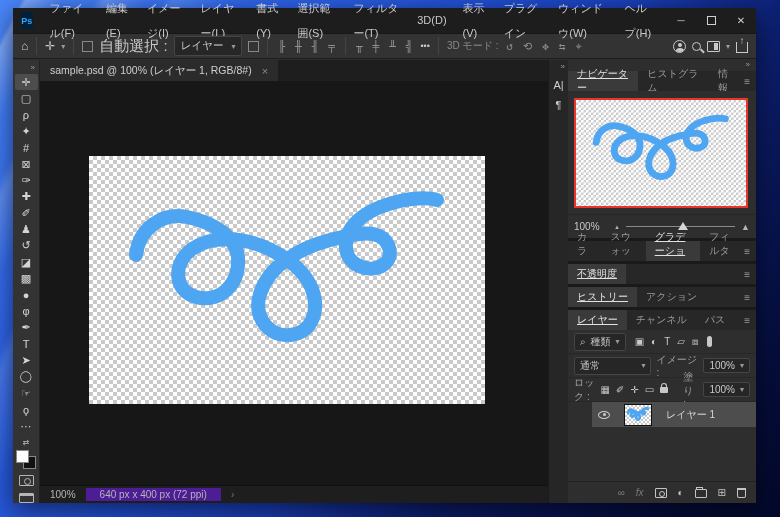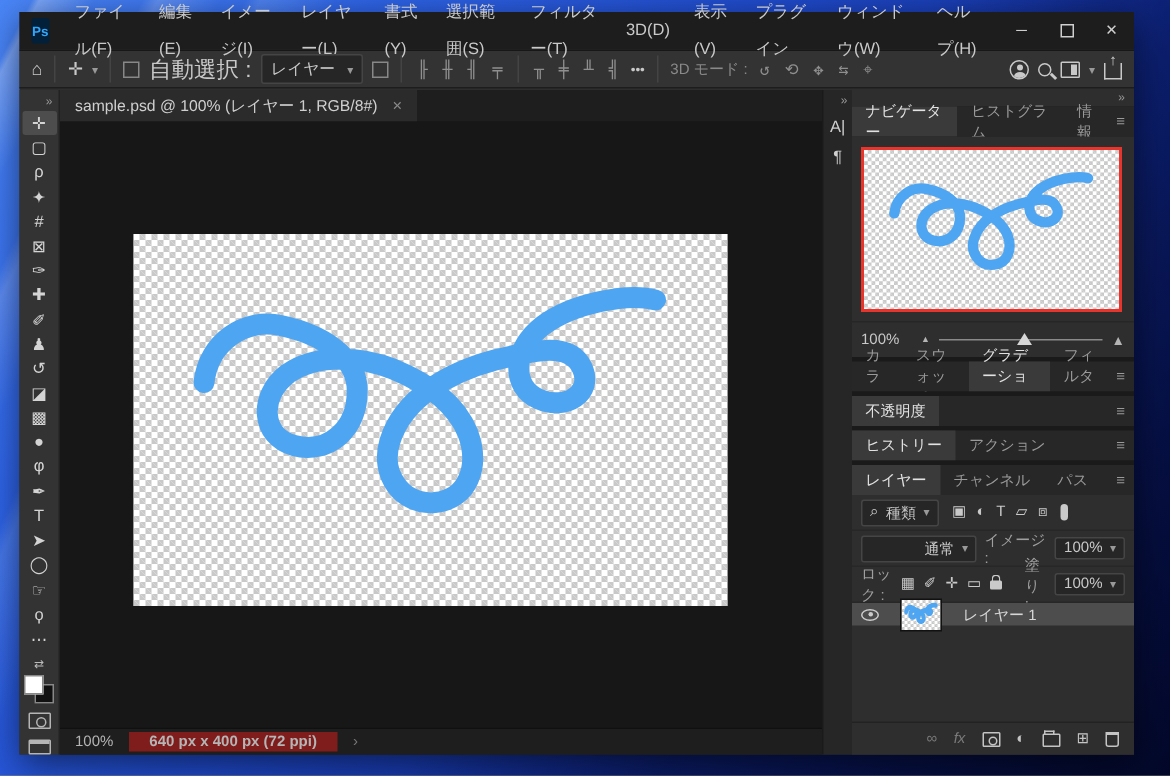--- a/index.html
+++ b/index.html
@@ -80,34 +80,34 @@
   .tab-close { color:#8a8a8a; font-size:11px; }
   .pasteboard { flex:1; position:relative; background:#171717; }
   .canvas { position:absolute; left:49px; top:75px; width:396px; height:248px; }
   .checker { background-color:#fff;
     background-image:
       linear-gradient(45deg,#c9c9c9 25%,transparent 25%,transparent 75%,#c9c9c9 75%),
       linear-gradient(45deg,#c9c9c9 25%,transparent 25%,transparent 75%,#c9c9c9 75%);
     background-size:8px 8px; background-position:0 0,4px 4px; }
   .statusbar { height:18px; background:#1e1e1e; border-top:1px solid #101010; display:flex; align-items:center;
     font-size:10px; color:#b5b5b5; gap:10px; padding-left:10px; }
-  .dims-field { background:#7f1d1d; padding:1px 14px;font-weight:bold; }
+  .dims-field { background:#4c1d95; padding:1px 14px; }
 
   
   .collapsed-dock { width:20px; background:#262626; border-left:1px solid #1a1a1a; display:flex; flex-direction:column; align-items:center; padding-top:2px; gap:8px; }
   .cd-expand { font-size:8px; color:#999; align-self:flex-end; margin-right:3px; }
   .cd-ico { font-size:11px; color:#cfcfcf; }
 
   
   .panels { width:188px; background:#1c1c1c; display:flex; flex-direction:column; }
   .panel-expand-row { height:11px; display:flex; justify-content:flex-end; padding-right:6px; background:#2e2e2e; }
   .panel-expand-row span { font-size:8px; color:#999; }
   .ptabs { height:20px; background:#272727; display:flex; align-items:stretch; font-size:10px; color:#9a9a9a; }
   .ptab { padding:0 9px; display:flex; align-items:center; }
-  .ptab.active { background:#3a3a3a; color:#e2e2e2; }
+  .ptab.active { background:#3a3a3a; color:#e2e2e2;text-decoration:underline; }
   .pmenu { margin-left:auto; margin-right:6px; align-self:center; color:#9a9a9a; font-size:10px; }
   .pgap { height:3px; background:#1a1a1a; }
 
   .nav-body { background:#2e2e2e; padding:7px 6px 6px 6px; }
   .nav-preview { width:174px; height:110px; border:2px solid #e8342a; }
   .nav-zoomrow { height:24px; background:#2e2e2e; display:flex; align-items:center; padding:0 6px; gap:6px; border-top:1px solid #262626; }
   .nav-zoom-val { font-size:10px; color:#c9c9c9; width:34px; }
   .mountain-s { font-size:6px; color:#b5b5b5; }
   .mountain-l { font-size:9px; color:#b5b5b5; }
   .slider-track { flex:1; height:1px; background:#8a8a8a; position:relative; }
@@ -120,21 +120,21 @@
   .field { background:#262626; border:1px solid #454545; border-radius:2px; display:inline-flex; align-items:center;
     gap:5px; padding:1px 5px; color:#c9c9c9; }
   .filter-icos { display:flex; gap:7px; margin-left:4px; color:#c9c9c9; font-size:10px; align-items:center; }
   .pill { width:5px; height:11px; background:#c9c9c9; border-radius:3px; margin-left:2px; }
   .lbl { color:#9f9f9f; }
   .lock-icos { display:flex; gap:6px; align-items:center; color:#c9c9c9; font-size:10px; }
   .css-lock { width:8px; height:6px; background:#c9c9c9; border-radius:1px; position:relative; display:inline-block; }
   .css-lock::before { content:""; position:absolute; top:-4px; left:1px; width:4px; height:4px;
     border:1px solid #c9c9c9; border-bottom:none; border-radius:3px 3px 0 0; }
   .layerlist { flex:1; }
-  .layer-row { height:15px; display:flex; align-items:center; gap:15px; padding:0 6px; }
+  .layer-row { height:25px; display:flex; align-items:center; gap:15px; padding:0 6px;margin-left:24px; }
   .layer-row.selected { background:#4d4d4d; }
   .eye { width:12px; height:8px; border:1px solid #ccc; border-radius:50%; position:relative; }
   .eye::after { content:""; position:absolute; top:1.5px; left:3.5px; width:3px; height:3px; border-radius:50%; background:#ccc; }
   .eyebox { width:12px; height:12px; border:1px solid #565656; }
   .thumb { width:26px; height:20px; outline:1px solid #111; }
   .thumb.white { background:#fff; }
   .layer-name { color:#d6d6d6; }
   .row-lock { margin-left:auto; margin-right:6px; }
   .layers-footer { height:22px; background:#2e2e2e; border-top:1px solid #222; display:flex; align-items:center;
     justify-content:flex-end; gap:11px; padding-right:10px; color:#c4c4c4; font-size:10px; }
@@ -345,21 +345,21 @@
             <span>▣</span>
             <span>◐</span>
             <span>T</span>
             <span>▱</span>
             <span>⧈</span>
             <span class="pill"></span>
           </span>
         </div>
 
         <div class="lrow">
-          <span class="field" style="width:84px;justify-content:flex-end">
+          <span class="field" style="width:84px;justify-content:space-between">
             <span>通常</span>
             <span class="caret">▾</span>
           </span>
           <span class="lbl">イメージ :</span>
           <span class="field">
             <span>100%</span>
             <span class="caret">▾</span>
           </span>
         </div>
 

